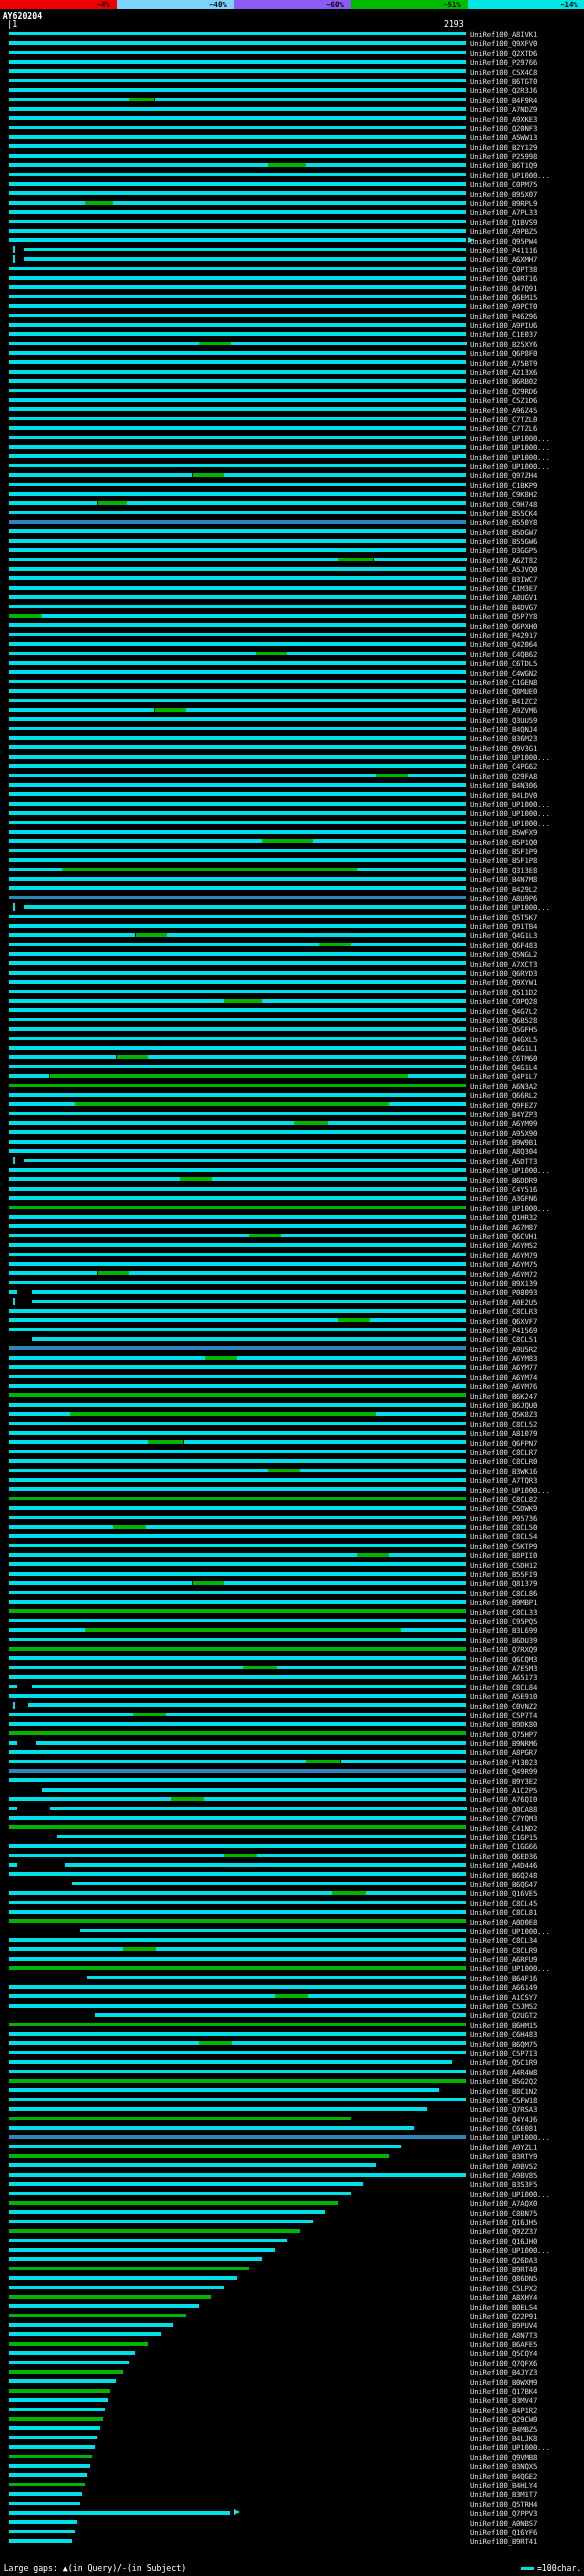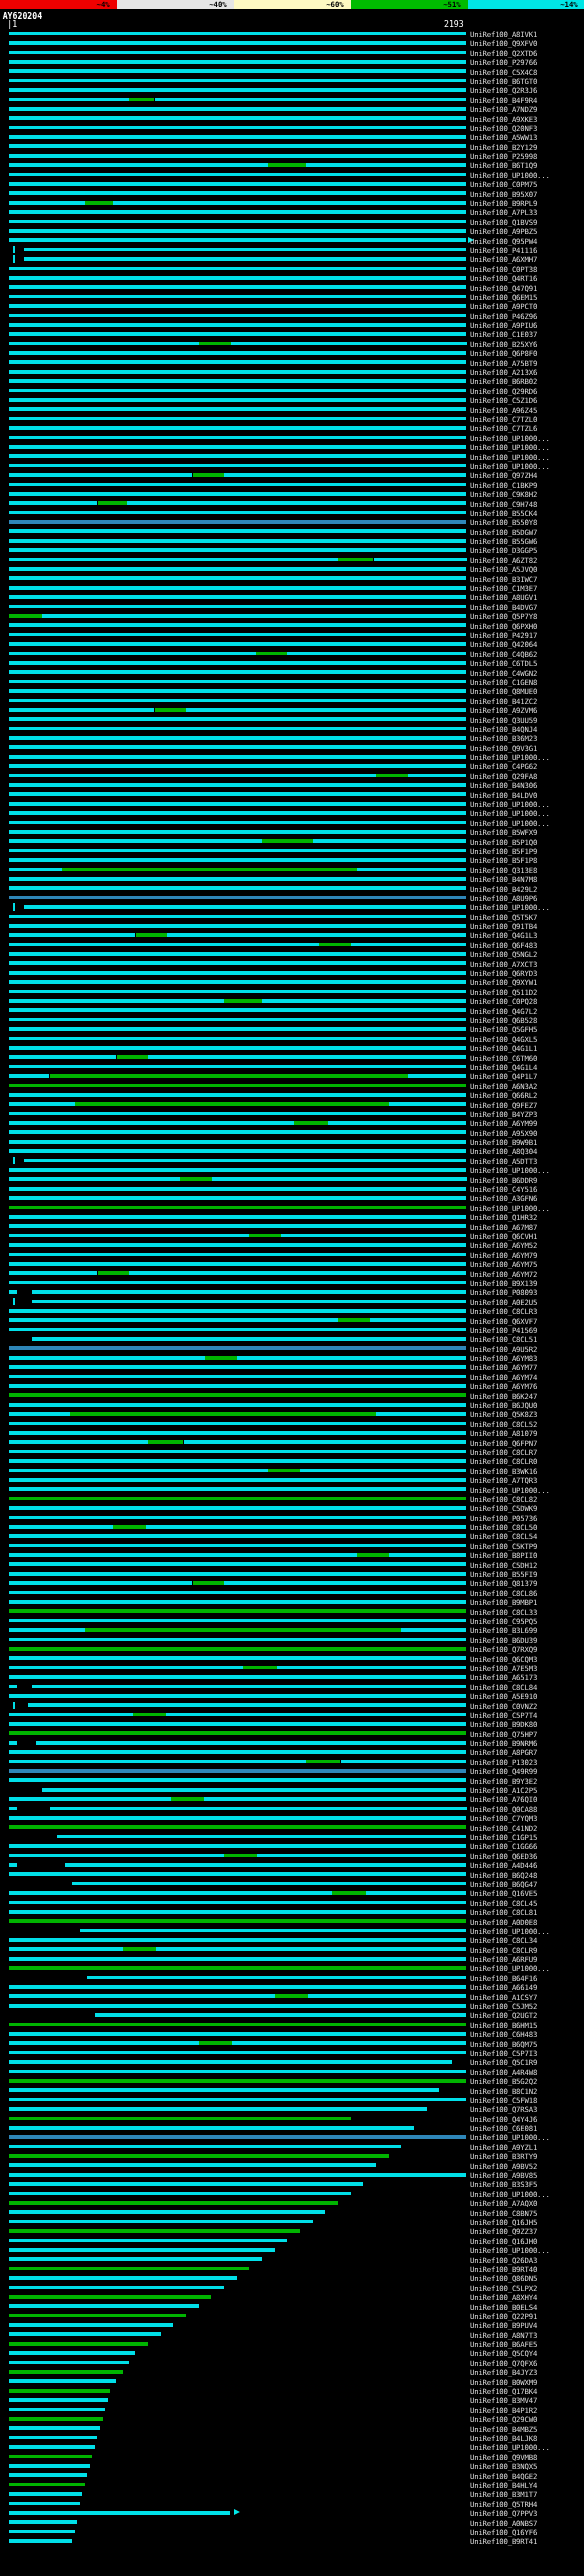--- a/index.html
+++ b/index.html
@@ -21,22 +21,22 @@
   .scaleNote{display:flex;align-items:center;gap:2.7px;}
   .dash{display:inline-block;width:12.8px;height:2.7px;background:#00DFE8;}
 </style>
 </head>
 <body>
 
 <div>
 
   <div class="scalebar">
       <div class="scaleseg" style="background: rgb(238, 0, 0);">~4%</div>
-      <div class="scaleseg" style="background: #e5e5e5;">~40%</div>
-      <div class="scaleseg" style="background: #fef9c3;">~60%</div>
+      <div class="scaleseg" style="background: #7dd3fc;">~40%</div>
+      <div class="scaleseg" style="background: #8b5cf6;">~60%</div>
       <div class="scaleseg" style="background: rgb(0, 187, 0);">~51%</div>
       <div class="scaleseg" style="background: rgb(0, 229, 229);">~14%</div>
     </div>
 
   <div class="queryline">
     <span class="qname">AY620204</span>
   </div>
 
   <div class="ruler">
     <span class="start">|1</span>
@@ -1205,15 +1205,22 @@
       <div class="row">
         <div class="seg" style="left: 9.1px; width: 66px; background: rgb(0, 223, 232);"></div>
         <span class="lab">UniRef100_Q16YF6</span>
       </div>
       <div class="row">
         <div class="seg" style="left: 9.1px; width: 63px; background: rgb(0, 223, 232);"></div>
         <span class="lab">UniRef100_B9RT41</span>
       </div>
     </div>
 
+  <div class="footer">
+    <span>Large gaps: ▲(in Query)/-(in Subject)</span>
+    <span class="scaleNote">
+      <span class="dash"></span>
+      <span>=100char.</span>
+    </span>
+  </div>
 
 </div>
 
 
 </body></html>

